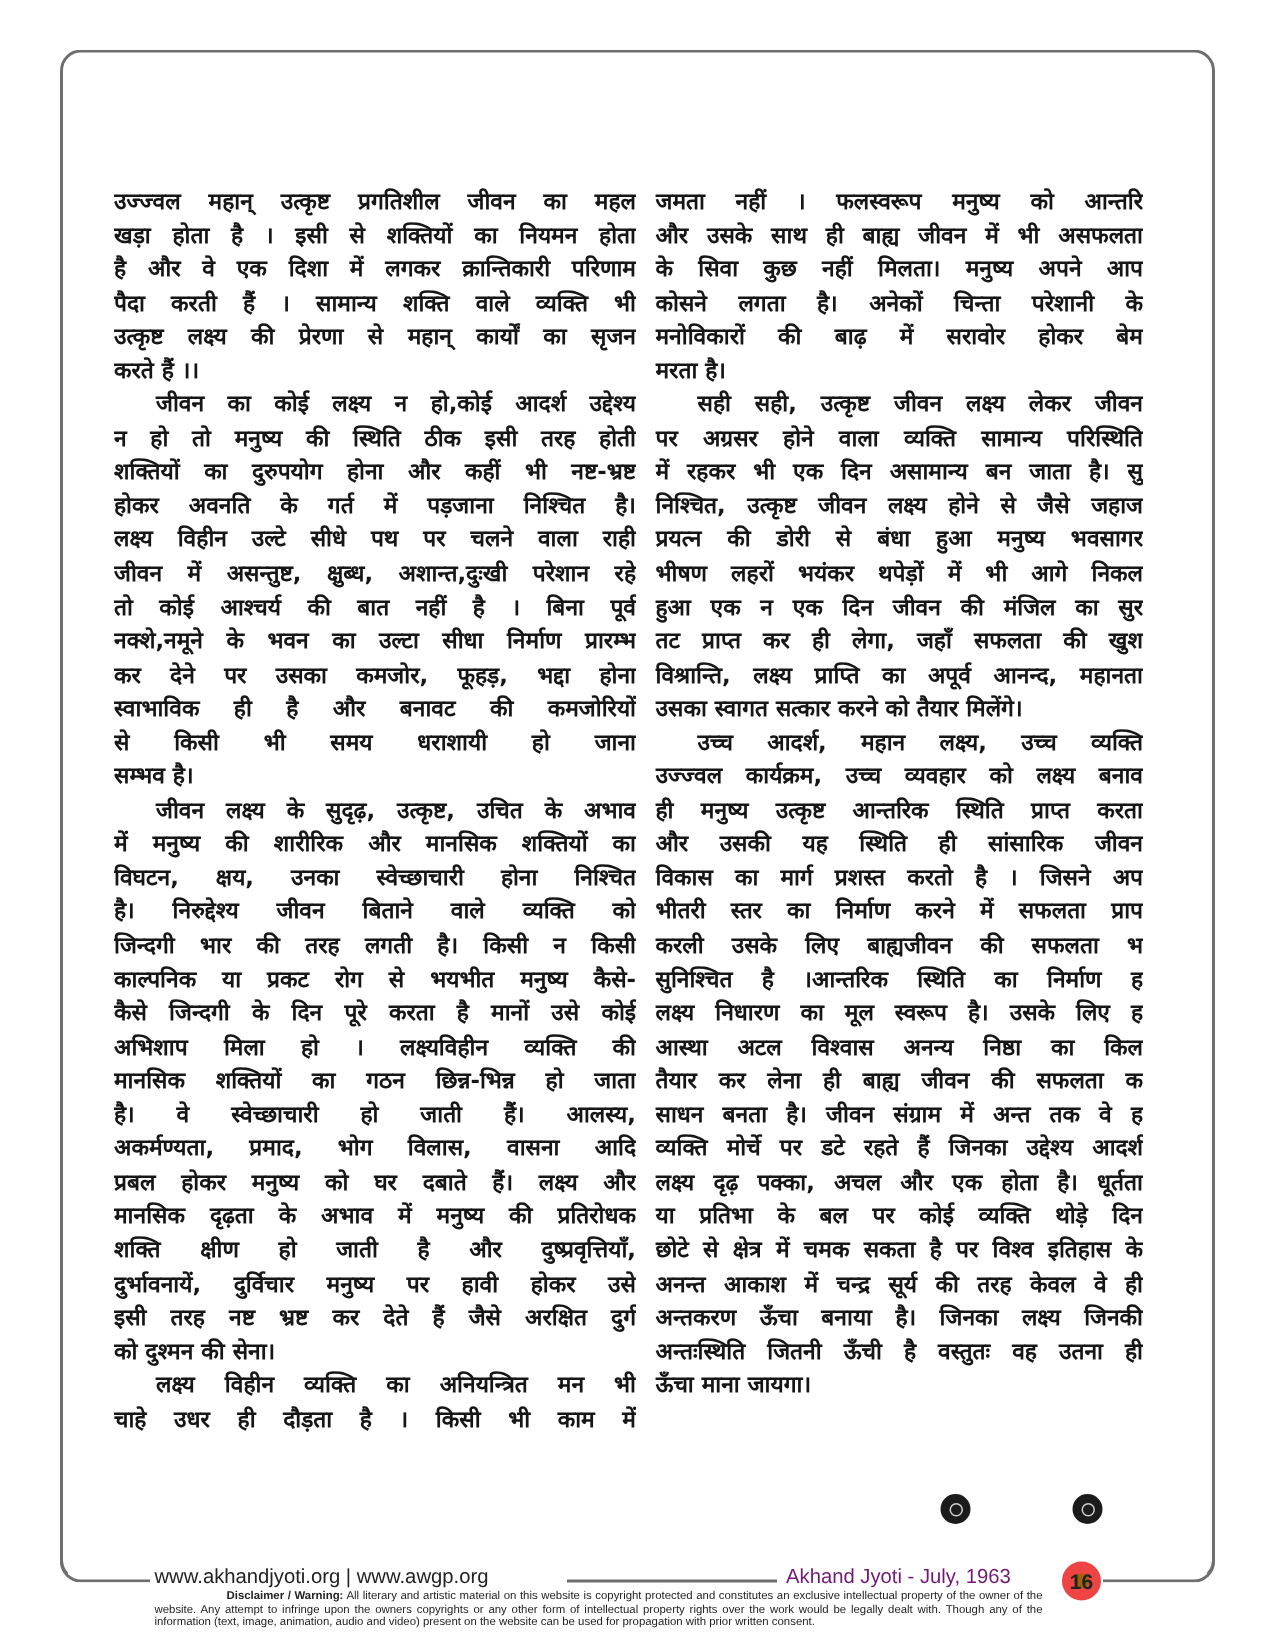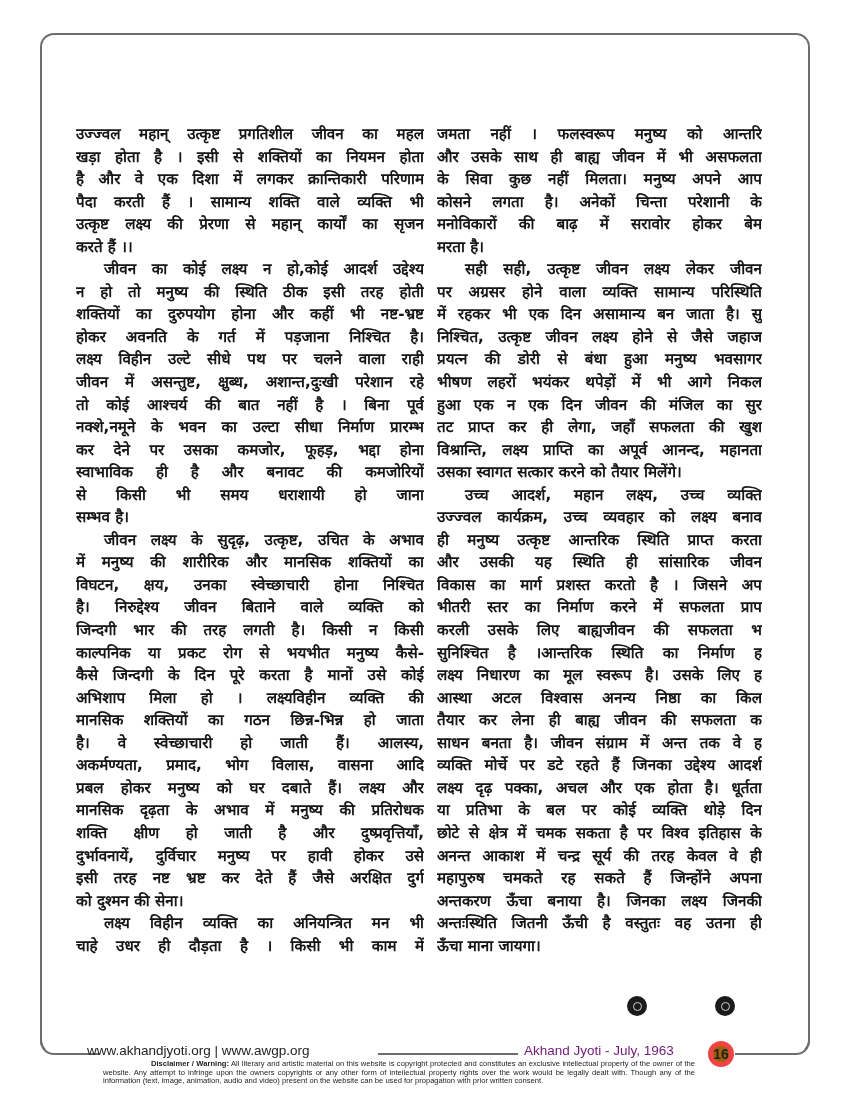--- a/index.html
+++ b/index.html
@@ -37,30 +37,30 @@
   .line.last { text-align-last: left; }
   .line.indent { padding-left: 28px; }
   .ornament {
     position: absolute; width: 20px; height: 20px; border-radius: 50%;
     background: #1b1b1b; display: flex; align-items: center; justify-content: center;
   }
   .ornament::after {
     content: ""; width: 7px; height: 7px; border-radius: 50%; border: 1.5px solid #cfcfcf;
   }
   .footer-url {
-    position: absolute; left: 87px; top: 1043px; font-family: "Liberation Sans", sans-serif;
+    position: absolute; left: 103px; top: 1043px; font-family: "Liberation Sans", sans-serif;
     font-size: 13.5px; color: #222;
   }
   .footer-title {
     position: absolute; left: 524px; top: 1043px; font-family: "Liberation Sans", sans-serif;
     font-size: 13.5px; color: #701a75;
   }
   .page-num {
     position: absolute; left: 708px; top: 1041px; width: 26px; height: 26px; border-radius: 50%;
-    border: 5px solid #ef4444; background: #a16207; display: flex; align-items: center; justify-content: center;
+    border: 8px solid #ef4444; background: #a16207; display: flex; align-items: center; justify-content: center;
     font-family: "Liberation Sans", sans-serif; font-weight: bold; font-size: 14px; color: #222; box-sizing: border-box;
   }
   .disclaimer {
     position: absolute; left: 103px; top: 1060px; width: 592px;
     font-family: "Liberation Sans", sans-serif; font-size: 7.6px; line-height: 8.6px; color: #222;
     text-align: justify;
   }
   .disclaimer b { font-weight: bold; padding-left: 48px; }
 </style>
 </head>
@@ -138,21 +138,20 @@
   <span class="line">सुनिश्चित है ।आन्तरिक स्थिति का निर्माण ह</span>
   <span class="line">लक्ष्य निधारण का मूल स्वरूप है। उसके लिए ह</span>
   <span class="line">आस्था अटल विश्वास अनन्य निष्ठा का किल</span>
   <span class="line">तैयार कर लेना ही बाह्य जीवन की सफलता क</span>
   <span class="line">साधन बनता है। जीवन संग्राम में अन्त तक वे ह</span>
   <span class="line">व्यक्ति मोर्चे पर डटे रहते हैं जिनका उद्देश्य आदर्श</span>
   <span class="line">लक्ष्य दृढ़ पक्का, अचल और एक होता है। धूर्तता</span>
   <span class="line">या प्रतिभा के बल पर कोई व्यक्ति थोड़े दिन</span>
   <span class="line">छोटे से क्षेत्र में चमक सकता है पर विश्व इतिहास के</span>
   <span class="line">अनन्त आकाश में चन्द्र सूर्य की तरह केवल वे ही</span>
-  <span class="line">महापुरुष चमकते रह सकते हैं जिन्होंने अपना</span>
   <span class="line">अन्तकरण ऊँचा बनाया है। जिनका लक्ष्य जिनकी</span>
   <span class="line">अन्तःस्थिति जितनी ऊँची है वस्तुतः वह उतना ही</span>
   <span class="line last">ऊँचा माना जायगा।</span>
 </div>
 
 <div class="ornament" style="left:627px; top:996px;"></div>
 <div class="ornament" style="left:715px; top:996px;"></div>
 
 <div class="footer-url">www.akhandjyoti.org | www.awgp.org</div>
 <div class="footer-title">Akhand Jyoti - July, 1963</div>

